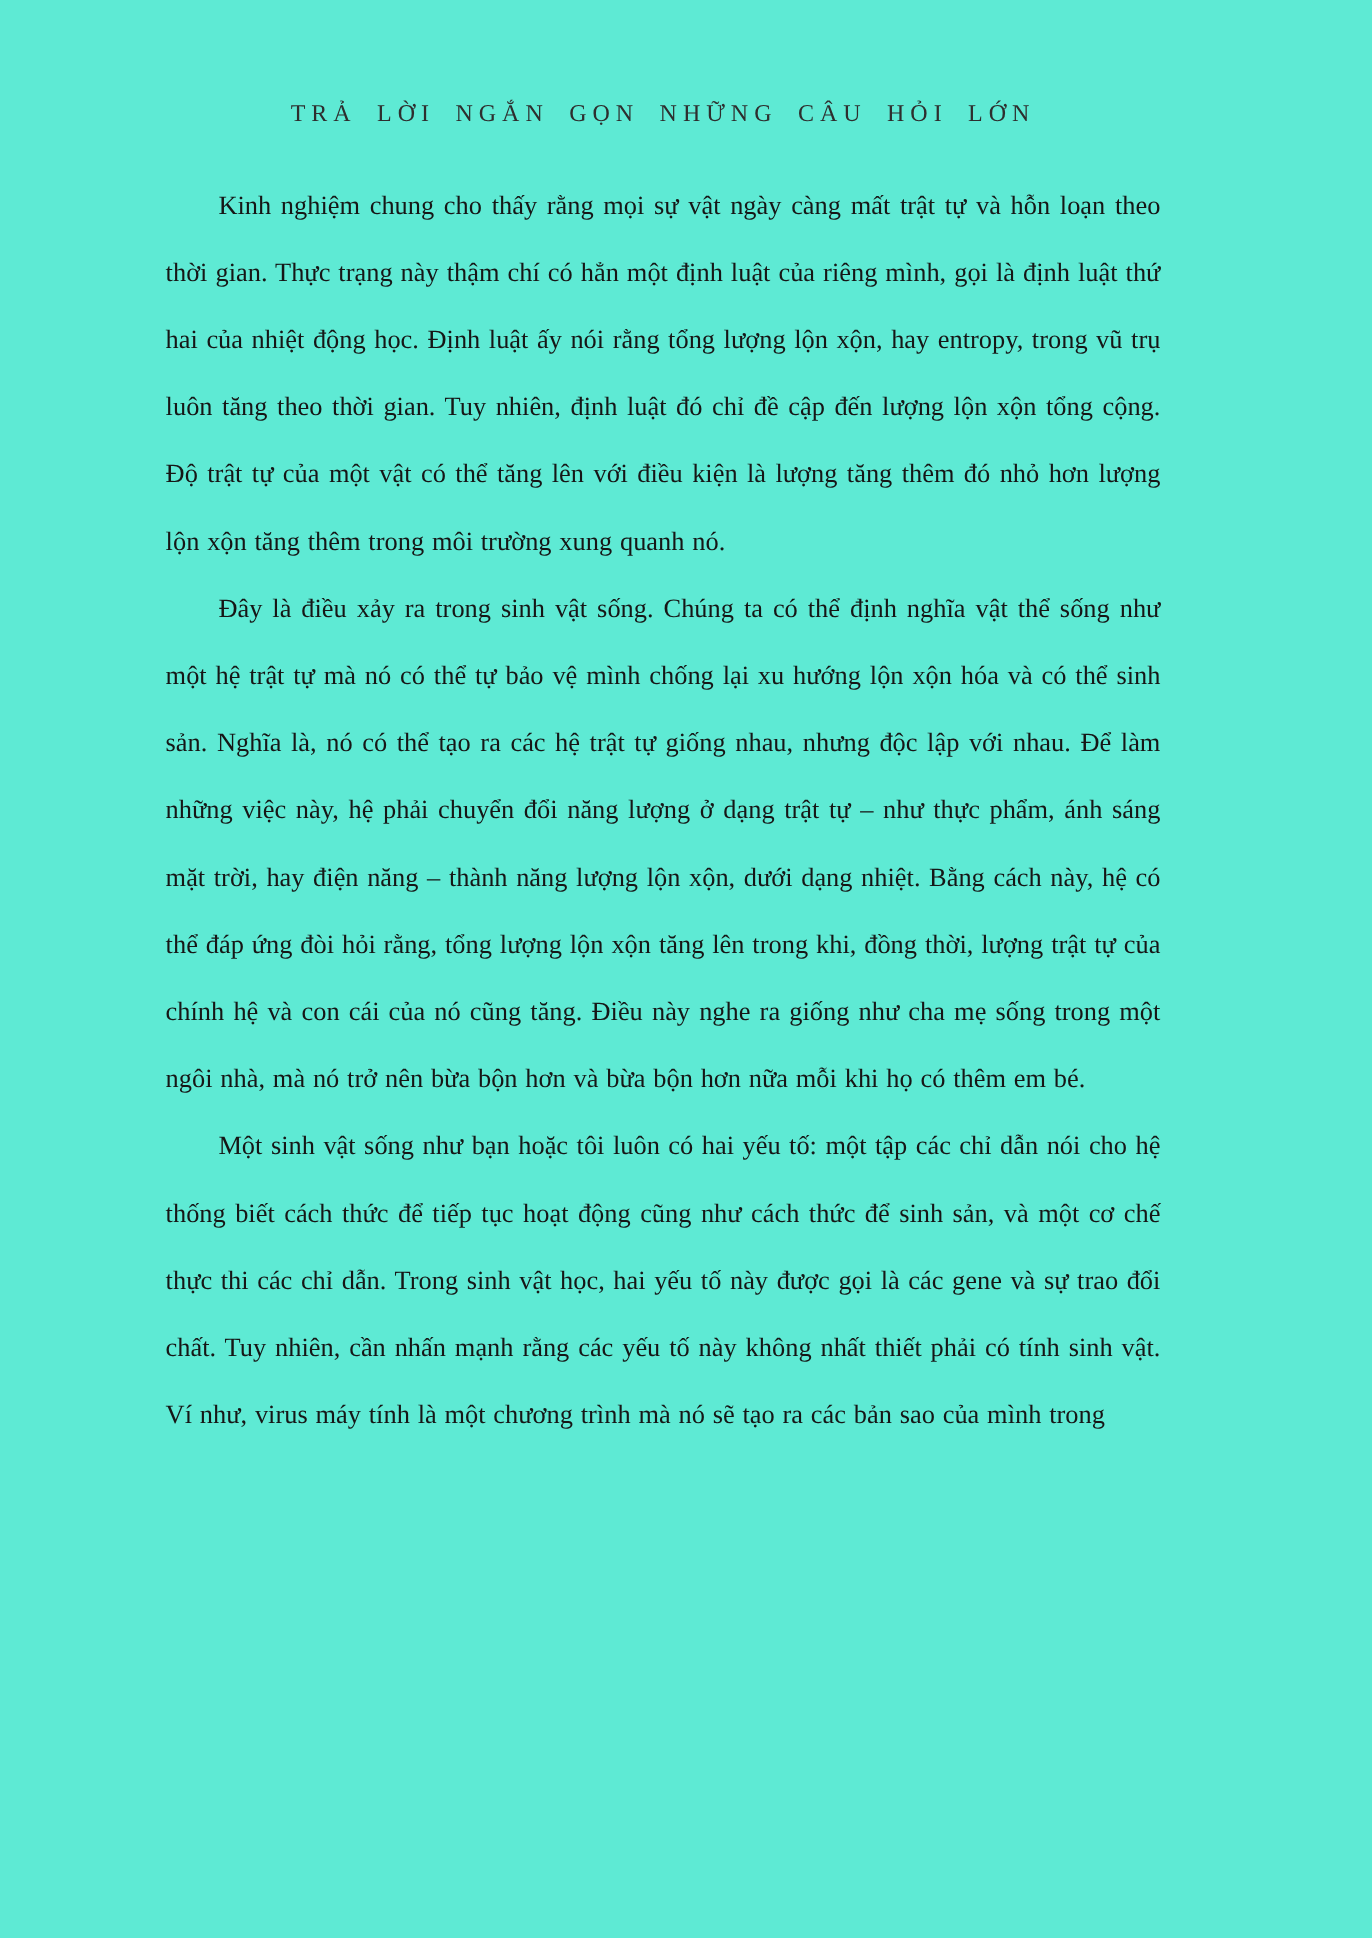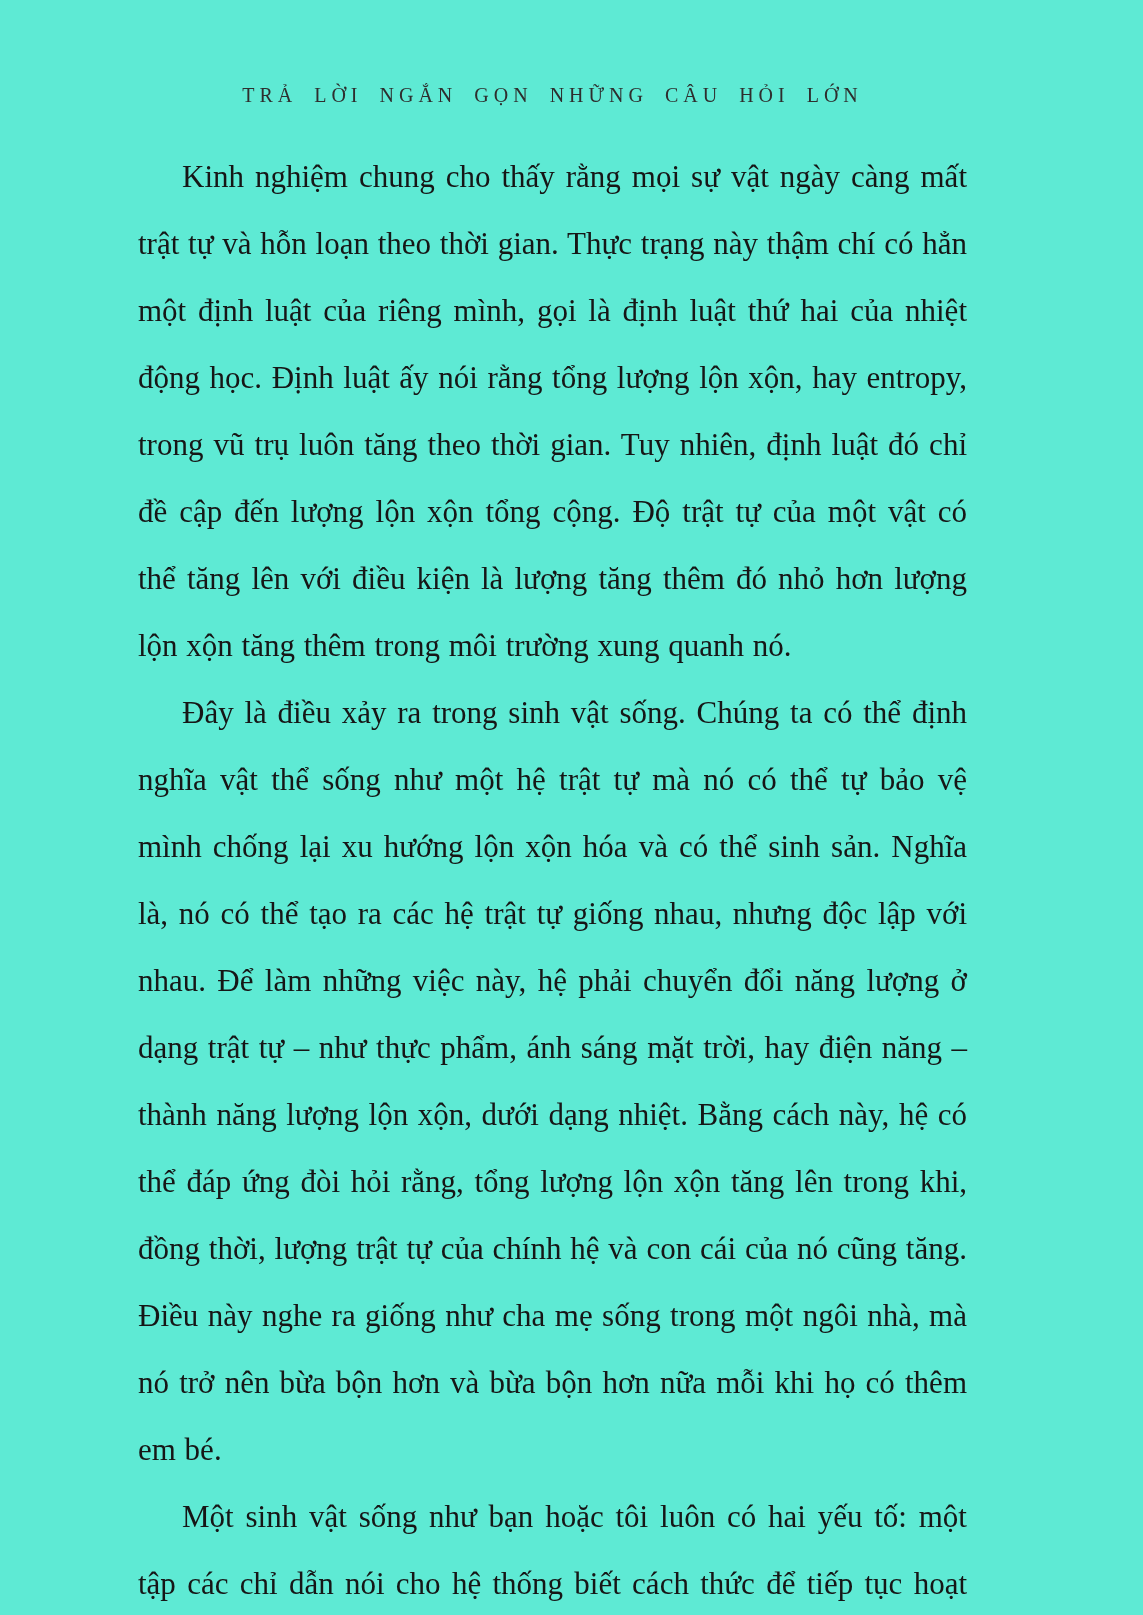--- a/index.html
+++ b/index.html
@@ -30,22 +30,22 @@
   }
   .body-text {
     position: absolute;
     top: 143px;
     left: 138px;
     width: 829px;
     color: #161616;
   }
   .body-text p {
     margin: 0;
-    font-size: 31px;
-    line-height: 67px;
+    font-size: 22px;
+    line-height: 56px;
     text-align: justify;
     text-indent: 44px;
     word-spacing: 1px;
   }
   .folio {
     position: absolute;
     top: 1492px;
     left: 138px;
     width: 829px;
     text-align: center;

